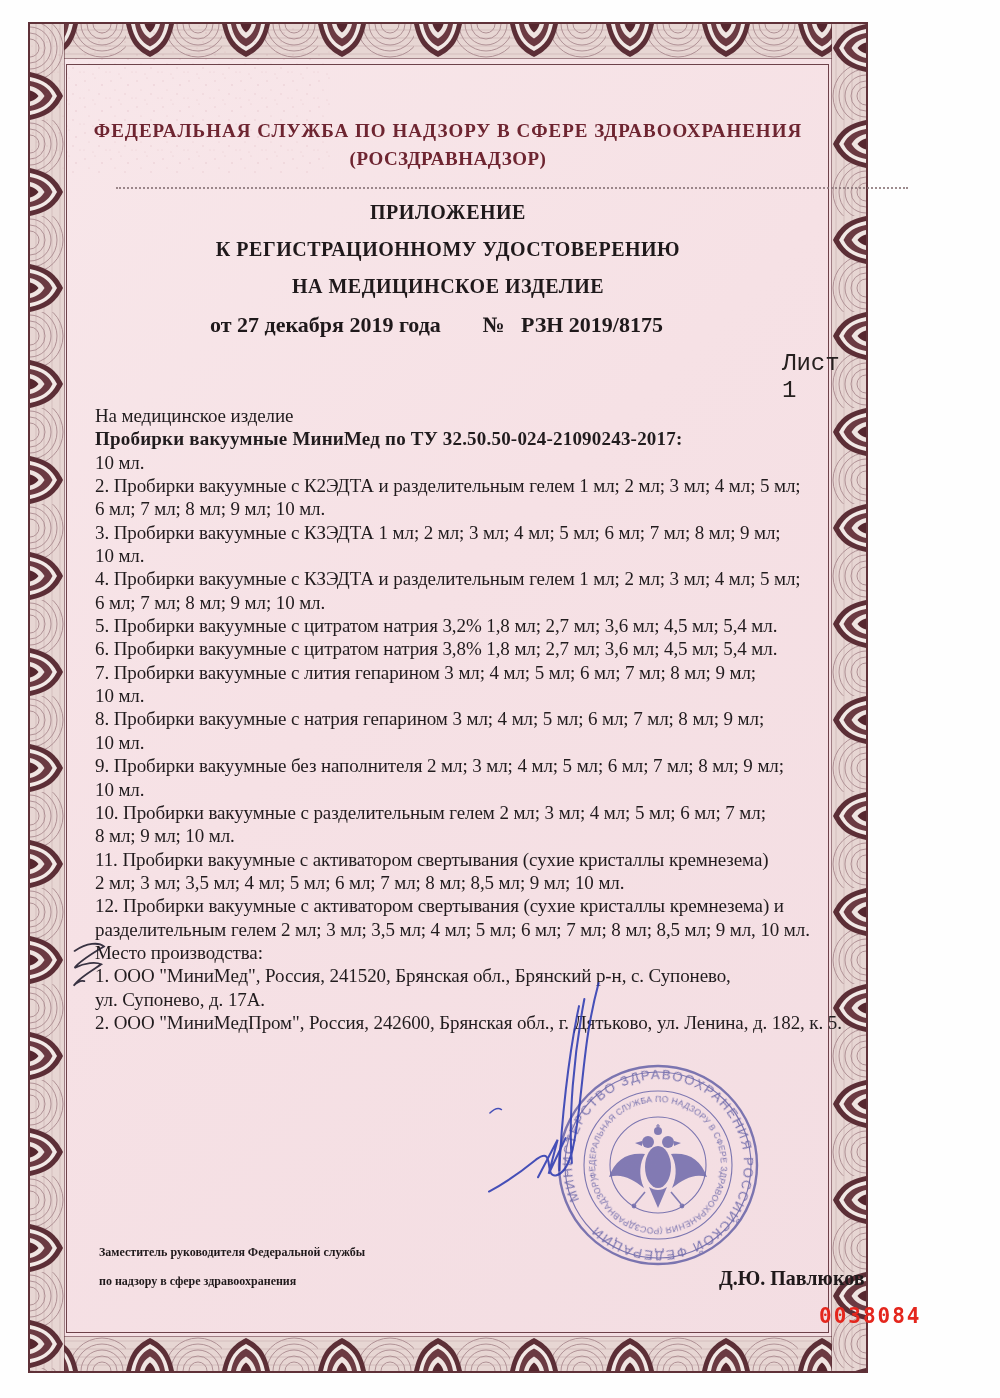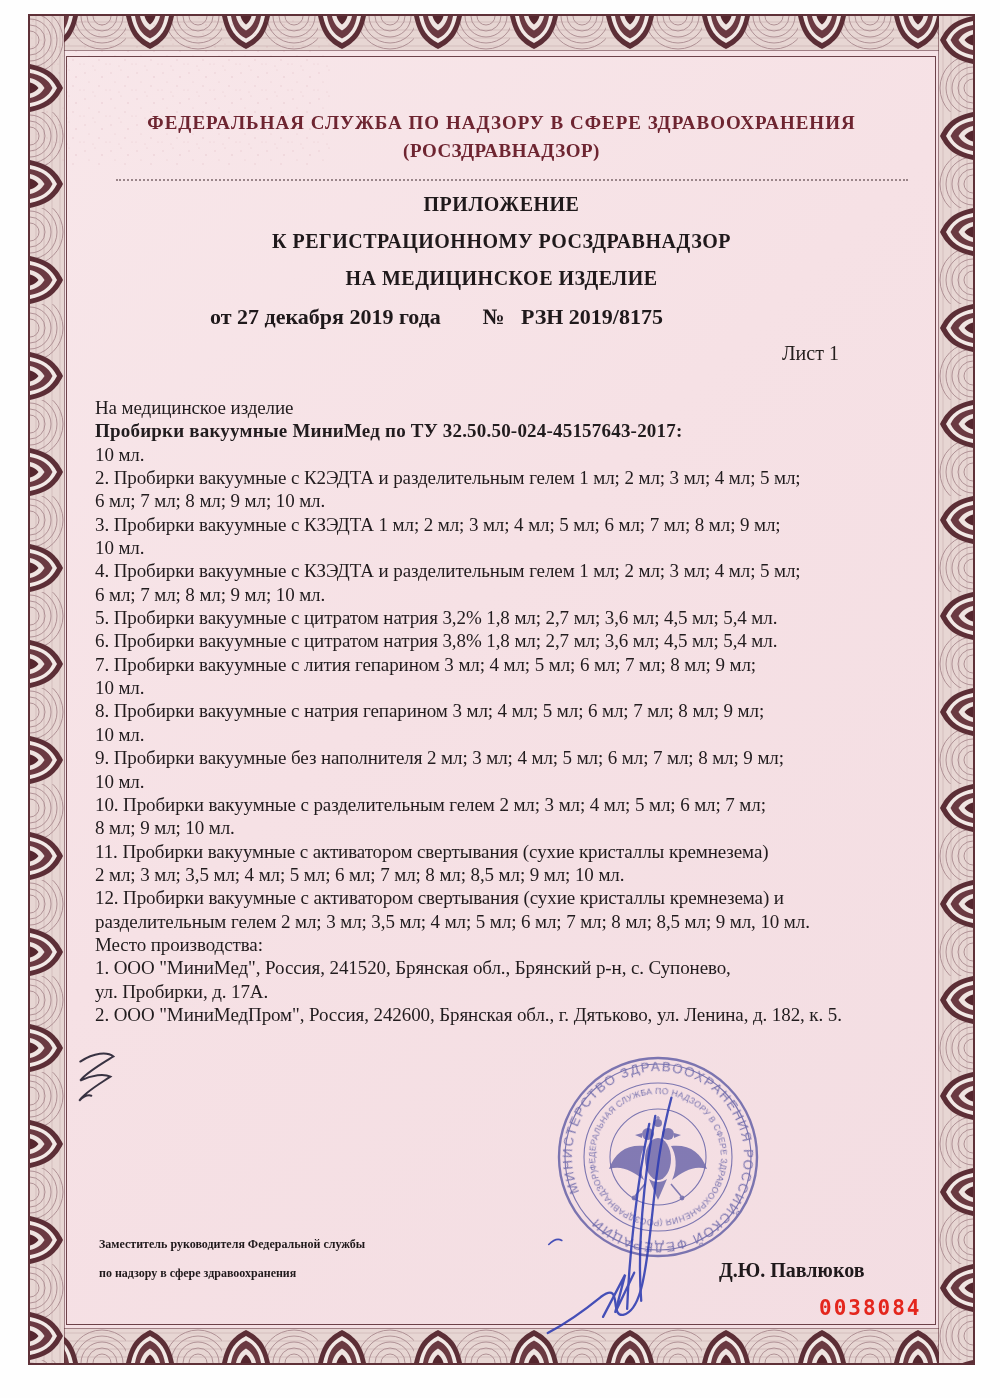--- a/index.html
+++ b/index.html
@@ -3,21 +3,21 @@
 <meta charset="utf-8">
 <style>
   html,body{margin:0;padding:0;}
   body{
     width:1000px;height:1398px;
     background:#fefefe;
     font-family:"Liberation Serif", serif;
     position:relative;overflow:hidden;
   }
   .page{
-    position:absolute;left:28px;top:14px;width:947px;height:1351px;
+    position:absolute;left:28px;top:22px;width:840px;height:1351px;
     background:linear-gradient(135deg,#f8e7ea 0%,#f6e1e5 45%,#f3dde2 100%);
     border:2px solid #5f3138;box-sizing:border-box;
   }
   .band{position:absolute;z-index:1;}
   .band svg{display:block;width:100%;height:100%;}
   .band-top{top:0;left:0;right:0;height:34px;border-bottom:1px solid rgba(90,45,53,.55);}
   .band-bottom{bottom:0;left:0;right:0;height:34px;border-top:1px solid rgba(90,45,53,.55);}
   .band-left{top:0;bottom:0;left:0;width:34px;border-right:1px solid rgba(90,45,53,.55);}
   .band-right{top:0;bottom:0;right:0;width:34px;border-left:1px solid rgba(90,45,53,.55);}
   .speckle{position:absolute;inset:0;z-index:2;pointer-events:none;}
@@ -40,21 +40,21 @@
     position:absolute;left:0;top:170px;width:100%;text-align:center;
     color:#1f191b;font-weight:bold;font-size:20px;line-height:37px;letter-spacing:0.5px;
   }
   .date-row{
     position:absolute;left:180px;top:288px;
     color:#1f191b;font-weight:bold;font-size:22px;white-space:nowrap;
   }
   .date-row .gap1{display:inline-block;width:42px;}
   .date-row .gap2{display:inline-block;width:16px;}
   .sheet{
-    position:absolute;left:752px;top:326px;font-size:20px;color:#26201f;
+    position:absolute;left:752px;top:326px;font-size:24px;color:#26201f;font-family:Liberation Mono, monospace;
   }
   .body-text{
     position:absolute;left:65px;top:380px;width:840px;
     color:#211c1e;font-size:19px;line-height:23.35px;letter-spacing:-0.1px;
   }
   .body-line{white-space:nowrap;}
   .body-line.b{font-weight:bold;letter-spacing:0.2px;}
   .signer{
     position:absolute;left:69px;top:1214px;
     color:#1f191b;font-weight:bold;font-size:12px;line-height:29px;
@@ -187,32 +187,32 @@
 
   <div class="inner-frame"></div>
 
   <div class="layer">
     <div class="issuer issuer-1">ФЕДЕРАЛЬНАЯ СЛУЖБА ПО НАДЗОРУ В СФЕРЕ ЗДРАВООХРАНЕНИЯ</div>
     <div class="issuer issuer-2">(РОСЗДРАВНАДЗОР)</div>
     <div class="sep"></div>
 
     <div class="doc-title">
       <div>ПРИЛОЖЕНИЕ</div>
-      <div>К РЕГИСТРАЦИОННОМУ РОСЗДРАВНАДЗОР</div>
+      <div>К РЕГИСТРАЦИОННОМУ УДОСТОВЕРЕНИЮ</div>
       <div>НА МЕДИЦИНСКОЕ ИЗДЕЛИЕ</div>
     </div>
 
     <div class="date-row"><span>от 27 декабря 2019 года</span><span class="gap1"></span><span>№</span><span class="gap2"></span><span>РЗН 2019/8175</span></div>
 
     <div class="sheet">Лист 1</div>
 
     <div class="body-text">
 
     <div class="body-line">На медицинское изделие</div>
-        <div class="body-line b">Пробирки вакуумные МиниМед по ТУ 32.50.50-024-45157643-2017:</div>
+        <div class="body-line b">Пробирки вакуумные МиниМед по ТУ 32.50.50-024-21090243-2017:</div>
         <div class="body-line">10 мл.</div>
         <div class="body-line">2. Пробирки вакуумные с К2ЭДТА и разделительным гелем 1 мл; 2 мл; 3 мл; 4 мл; 5 мл;</div>
         <div class="body-line">6 мл; 7 мл; 8 мл; 9 мл; 10 мл.</div>
         <div class="body-line">3. Пробирки вакуумные с КЗЭДТА 1 мл; 2 мл; 3 мл; 4 мл; 5 мл; 6 мл; 7 мл; 8 мл; 9 мл;</div>
         <div class="body-line">10 мл.</div>
         <div class="body-line">4. Пробирки вакуумные с КЗЭДТА и разделительным гелем 1 мл; 2 мл; 3 мл; 4 мл; 5 мл;</div>
         <div class="body-line">6 мл; 7 мл; 8 мл; 9 мл; 10 мл.</div>
         <div class="body-line">5. Пробирки вакуумные с цитратом натрия 3,2% 1,8 мл; 2,7 мл; 3,6 мл; 4,5 мл; 5,4 мл.</div>
         <div class="body-line">6. Пробирки вакуумные с цитратом натрия 3,8% 1,8 мл; 2,7 мл; 3,6 мл; 4,5 мл; 5,4 мл.</div>
         <div class="body-line">7. Пробирки вакуумные с лития гепарином 3 мл; 4 мл; 5 мл; 6 мл; 7 мл; 8 мл; 9 мл;</div>
@@ -222,21 +222,21 @@
         <div class="body-line">9. Пробирки вакуумные без наполнителя 2 мл; 3 мл; 4 мл; 5 мл; 6 мл; 7 мл; 8 мл; 9 мл;</div>
         <div class="body-line">10 мл.</div>
         <div class="body-line">10. Пробирки вакуумные с разделительным гелем 2 мл; 3 мл; 4 мл; 5 мл; 6 мл; 7 мл;</div>
         <div class="body-line">8 мл; 9 мл; 10 мл.</div>
         <div class="body-line">11. Пробирки вакуумные с активатором свертывания (сухие кристаллы кремнезема)</div>
         <div class="body-line">2 мл; 3 мл; 3,5 мл; 4 мл; 5 мл; 6 мл; 7 мл; 8 мл; 8,5 мл; 9 мл; 10 мл.</div>
         <div class="body-line">12. Пробирки вакуумные с активатором свертывания (сухие кристаллы кремнезема) и</div>
         <div class="body-line">разделительным гелем 2 мл; 3 мл; 3,5 мл; 4 мл; 5 мл; 6 мл; 7 мл; 8 мл; 8,5 мл; 9 мл, 10 мл.</div>
         <div class="body-line">Место производства:</div>
         <div class="body-line">1. ООО "МиниМед", Россия, 241520, Брянская обл., Брянский р-н, с. Супонево,</div>
-        <div class="body-line">ул. Пробирки, д. 17А.</div>
+        <div class="body-line">ул. Супонево, д. 17А.</div>
         <div class="body-line">2. ООО "МиниМедПром", Россия, 242600, Брянская обл., г. Дятьково, ул. Ленина, д. 182, к. 5.</div>
       </div>
 
     <div class="signer">
       <div>Заместитель руководителя Федеральной службы</div>
       <div>по надзору в сфере здравоохранения</div>
     </div>
     <div class="signer-name">Д.Ю. Павлюков</div>
     <div class="form-number">0038084</div>
   </div>

